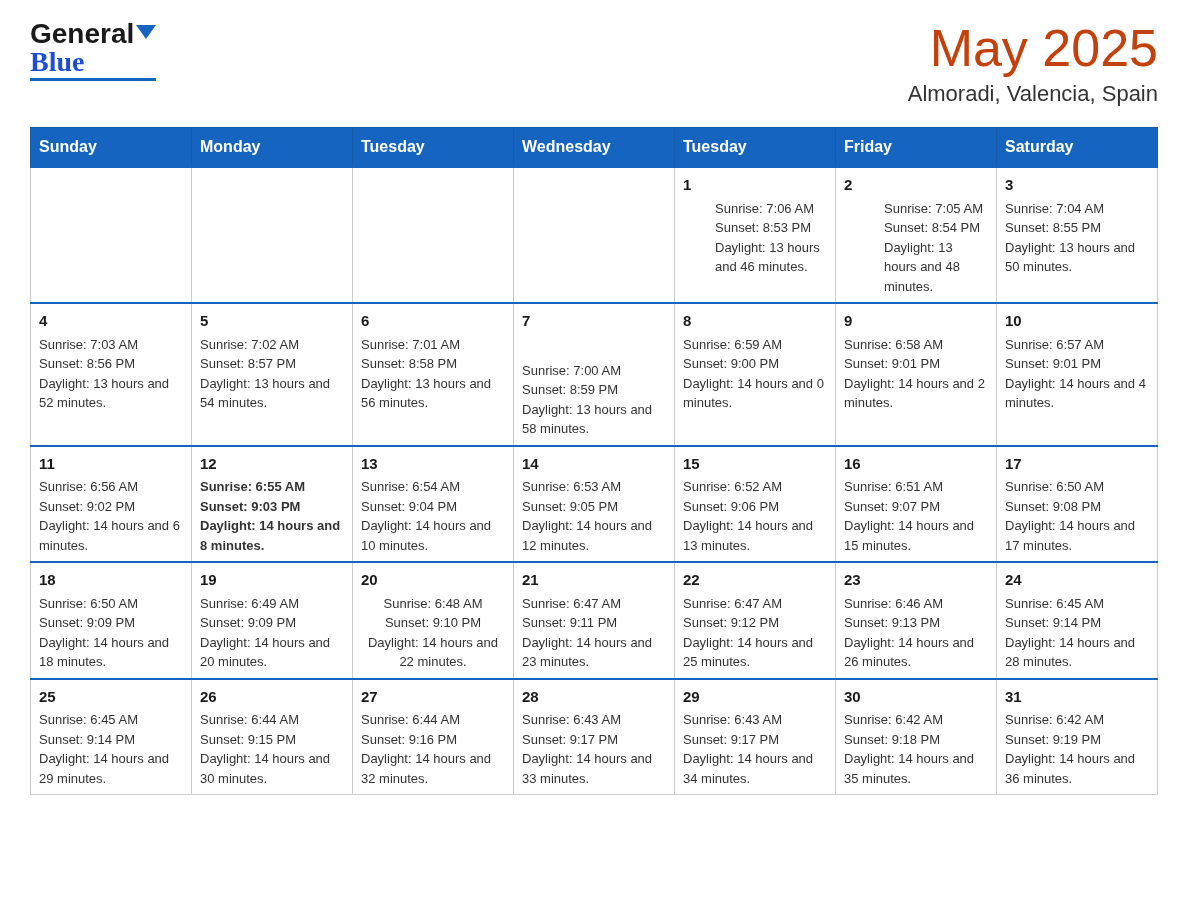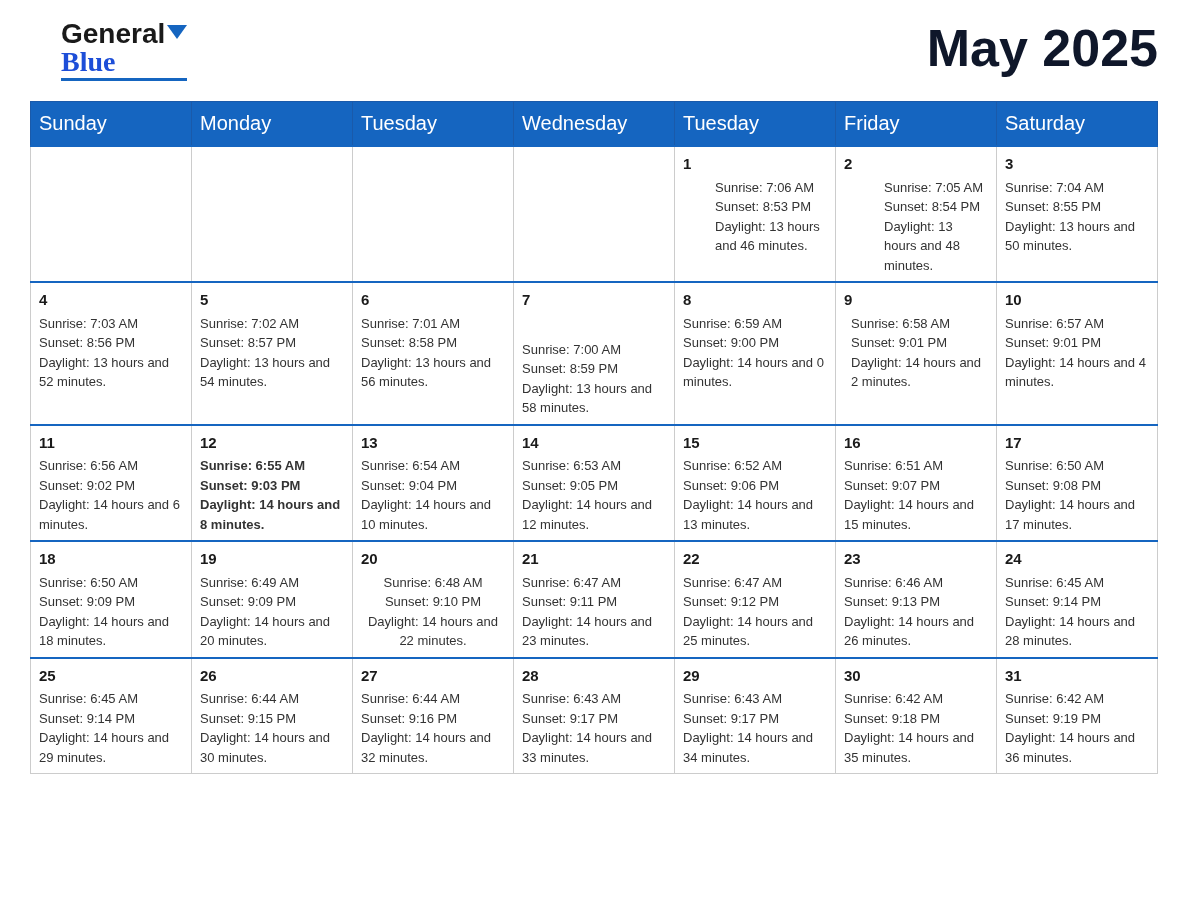--- a/index.html
+++ b/index.html
@@ -9,21 +9,20 @@
       color: #333;
       width: 1188px;
       min-height: 918px;
       padding: 20px 30px;
     }
     .header {
       display: flex;
       justify-content: space-between;
       align-items: flex-start;
       margin-bottom: 20px;
-      margin-left: 31px;
     }
     .logo {
       display: flex;
       flex-direction: column;
       align-items: flex-start;
     }
     .logo-text {
       font-size: 28px;
       font-weight: bold;
       color: #1a1a1a;
@@ -47,39 +46,39 @@
       width: 100%;
       height: 3px;
       background: #1565c0;
       margin-top: 2px;
     }
     .title-block {
       text-align: right;
     }
     .month-title {
       font-size: 52px;
-      font-weight: bold;
-      color: #0f172a;
+      font-weight: normal;
+      color: #c2410c;
       line-height: 1.1;
     }
     .location-title {
       font-size: 22px;
       color: #333;
       margin-top: 4px;
     }
     .calendar {
       width: 100%;
       border-collapse: collapse;
     }
     .calendar th {
       background: #1565c0;
       color: #fff;
       padding: 10px 8px;
-      font-size: 20px;
-      font-weight: normal;
+      font-size: 16px;
+      font-weight: bold;
       text-align: left;
       border: 1px solid #1a5aaa;
     }
     .calendar td {
       vertical-align: top;
       padding: 6px 8px;
       border: 1px solid #ccc;
       border-top: 2px solid #1565c0;
       width: 14.28%;
       min-height: 100px;
@@ -104,20 +103,21 @@
 <div class="header">
   <div class="logo">
     <div class="logo-text">
       <span class="logo-general">General</span><span class="logo-triangle"></span><br>
       <span class="logo-blue">Blue</span>
     </div>
     <div class="logo-line"></div>
   </div>
   <div class="title-block">
     <div class="month-title">May 2025</div>
+    <div class="location-title">Almoradi, Valencia, Spain</div>
   </div>
 </div>
 
 <table class="calendar">
   <thead>
     <tr>
     <th>Sunday</th>
         <th>Monday</th>
         <th>Tuesday</th>
         <th>Wednesday</th>
@@ -177,21 +177,21 @@
 Daylight: 13 hours and 58 minutes.</div>
         </td>
         <td>
           <span class="day-number">8</span>
           <div class="day-info" style="white-space: pre-line;">Sunrise: 6:59 AM
 Sunset: 9:00 PM
 Daylight: 14 hours and 0 minutes.</div>
         </td>
         <td>
           <span class="day-number">9</span>
-          <div class="day-info" style="white-space: pre-line; margin-left: 7px;">Sunrise: 6:58 AM
+          <div class="day-info" style="white-space: pre-line;">Sunrise: 6:58 AM
 Sunset: 9:01 PM
 Daylight: 14 hours and 2 minutes.</div>
         </td>
         <td>
           <span class="day-number">10</span>
           <div class="day-info" style="white-space: pre-line;">Sunrise: 6:57 AM
 Sunset: 9:01 PM
 Daylight: 14 hours and 4 minutes.</div>
         </td>
       </tr>

